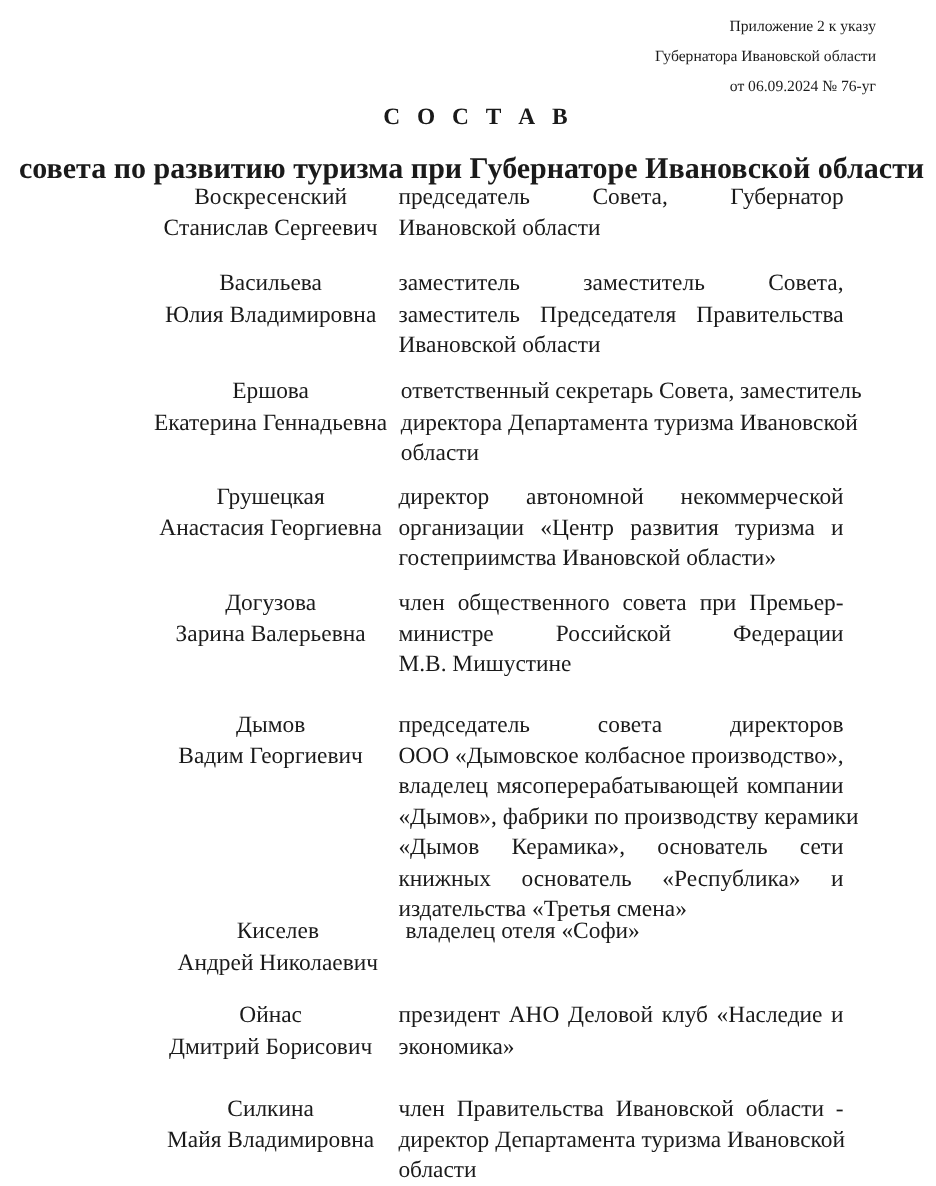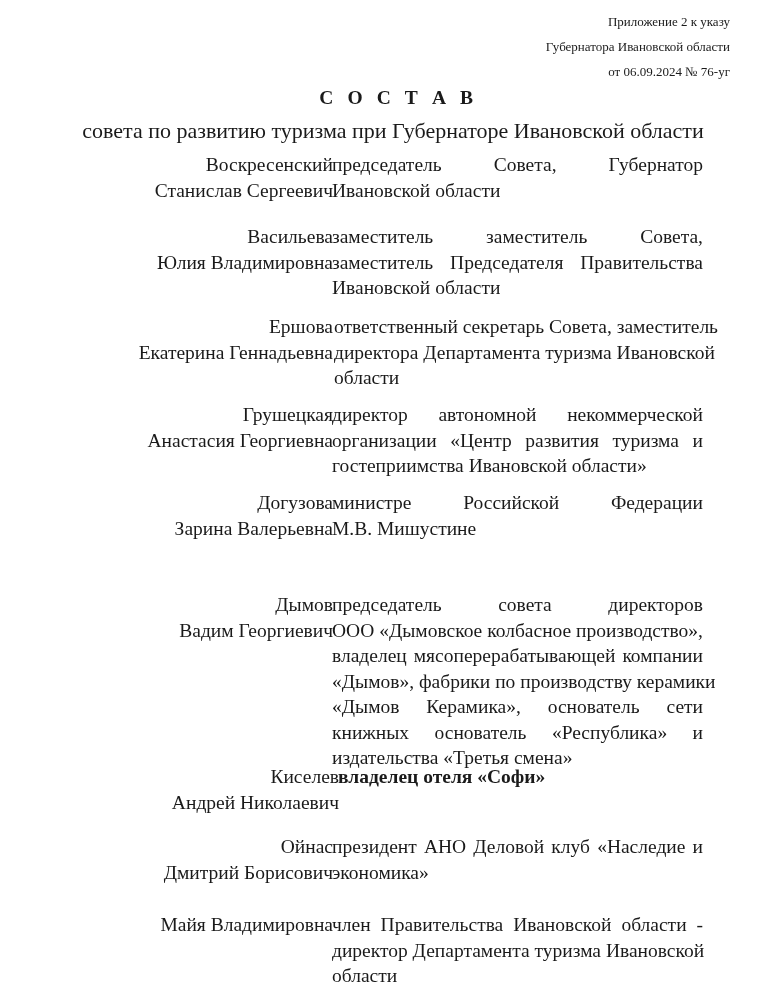--- a/index.html
+++ b/index.html
@@ -52,24 +52,24 @@
   .title-main {
     display: block;
     font-size: 19.5px;
     font-weight: bold;
     letter-spacing: 4.6px;
     line-height: 24px;
     padding-left: 17px;
   }
   .title-sub {
     display: block;
-    font-size: 22px;
-    font-weight: normal;
+    font-size: 25px;
+    font-weight: bold;
     line-height: 25px;
-    margin-top: 8px;
+    margin-top: 18px;
     padding-left: 6px;
   }
 
   
   .members {
     position: absolute;
     left: 0;
     top: 152px;
     width: 780px;
   }
@@ -77,21 +77,21 @@
     position: relative;
     width: 780px;
   }
   .m-name {
     position: absolute;
     left: 118px;
     top: 0;
     width: 215px;
     font-size: 19.5px;
     line-height: 25.5px;
-    text-align: right;
+    text-align: center;
   }
   .m-name .nline {
     display: block;
     white-space: nowrap;
   }
   .m-role {
     position: absolute;
     left: 332px;
     top: 0;
     width: 371px;
@@ -108,21 +108,21 @@
   }
   .m-role .rline.last {
     text-align-last: left;
   }
   .m-role .rline.plain {
     text-align-last: left;
   }
 
   
   .member-row.indent .m-name { left: 124px; }
-  .member-row.indent .m-role { left: 338px; font-weight: bold; }
+  .member-row.indent .m-role { left: 338px; }
   .member-row.shift .m-role  { left: 334px; width: 369px; }
 </style>
 </head>
 <body>
 
 <div class="page">
 
   <div class="doc-header">
     <span class="hline">Приложение 2 к указу</span>
     <span class="hline">Губернатора Ивановской области</span>
@@ -177,20 +177,21 @@
           <span class="rline">организации «Центр развития туризма и</span>
           <span class="rline last">гостеприимства Ивановской области»</span>
         </div>
       </div>
       <div class="member-row" style="position: absolute; left: 0px; top: 338px; height: 76.5px;">
         <div class="m-name">
           <span class="nline">Догузова</span>
           <span class="nline">Зарина Валерьевна</span>
         </div>
         <div class="m-role">
+          <span class="rline">член общественного совета при Премьер-</span>
           <span class="rline">министре Российской Федерации</span>
           <span class="rline last">М.В. Мишустине</span>
         </div>
       </div>
       <div class="member-row" style="position: absolute; left: 0px; top: 440px; height: 178.5px;">
         <div class="m-name">
           <span class="nline">Дымов</span>
           <span class="nline">Вадим Георгиевич</span>
         </div>
         <div class="m-role">
@@ -217,20 +218,21 @@
           <span class="nline">Ойнас</span>
           <span class="nline">Дмитрий Борисович</span>
         </div>
         <div class="m-role">
           <span class="rline">президент АНО Деловой клуб «Наследие и</span>
           <span class="rline last">экономика»</span>
         </div>
       </div>
       <div class="member-row" style="position: absolute; left: 0px; top: 760px; height: 76.5px;">
         <div class="m-name">
+          <span class="nline">Силкина</span>
           <span class="nline">Майя Владимировна</span>
         </div>
         <div class="m-role">
           <span class="rline">член Правительства Ивановской области -</span>
           <span class="rline">директор Департамента туризма Ивановской</span>
           <span class="rline last">области</span>
         </div>
       </div>
     </div>
 

